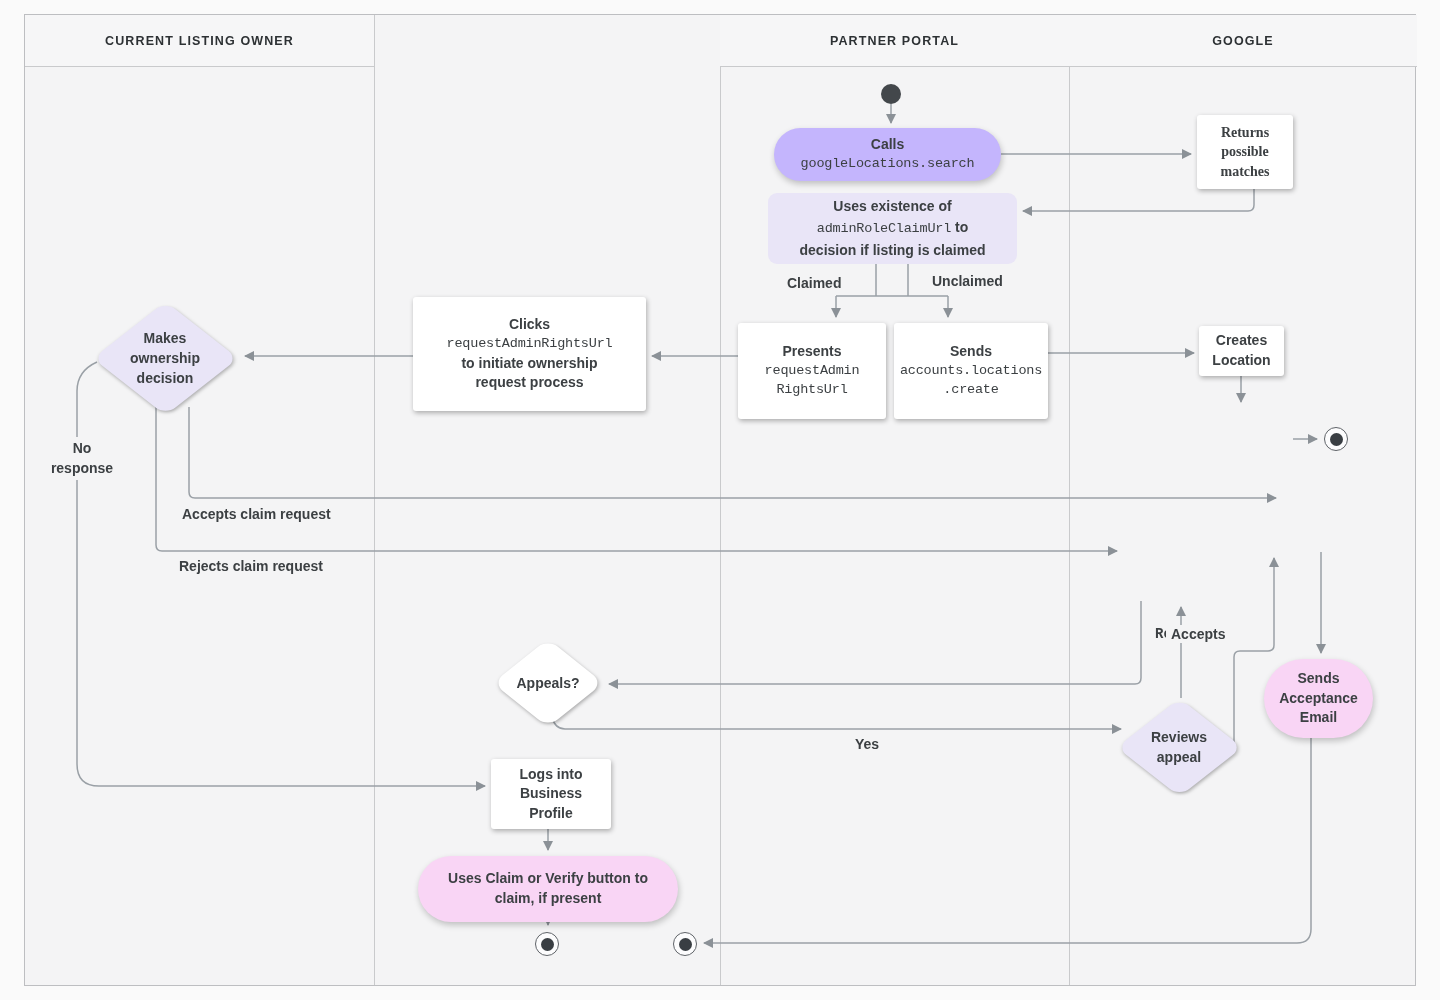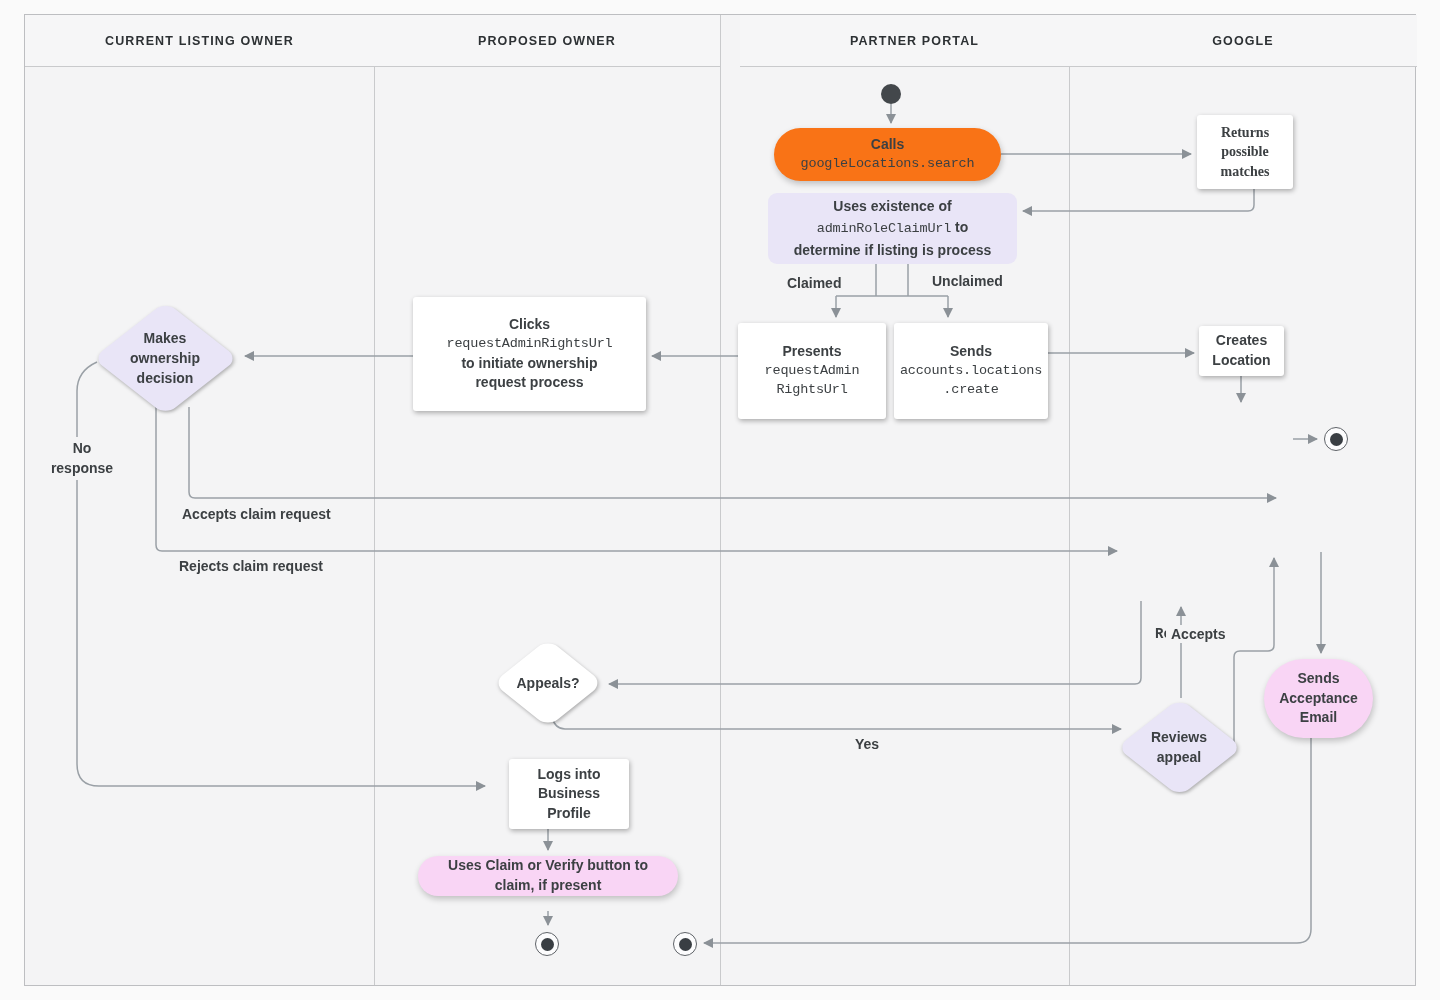--- a/index.html
+++ b/index.html
@@ -52,24 +52,21 @@
 <div class="frame">
 
   <div class="lane-col" style="left:0;width:349px;"></div>
   <div class="lane-col" style="left:349px;width:346px;"></div>
   <div class="lane-col" style="left:695px;width:349px;"></div>
   <div class="lane-col last" style="left:1044px;width:348px;"></div>
 
   <div class="lane-header" style="left:0;width:349px;">
       <span>CURRENT LISTING OWNER</span>
     </div>
-  <div class="lane-header" style="left:349px;width:346px;">
-      <span>PROPOSED OWNER</span>
-    </div>
-  <div class="lane-header" style="left:715px;width:349px;">
+  <div class="lane-header" style="left:695px;width:349px;">
       <span>PARTNER PORTAL</span>
     </div>
   <div class="lane-header" style="left:1044px;width:348px;">
       <span>GOOGLE</span>
     </div>
 
   <svg class="edges" width="1392" height="972">
     <defs>
       <marker id="arr" markerWidth="11" markerHeight="10" refX="9" refY="5" orient="auto" markerUnits="userSpaceOnUse">
         <path d="M0,0 L10,5 L0,10 z" fill="#8b9197"></path>
@@ -101,33 +98,33 @@
       <path d="M523,814 L523,835" marker-end="url(#arr)"></path>
       <path d="M523,896 L523,910" marker-end="url(#arr)"></path>
     </g>
   </svg>
 
   <div class="startnode" style="left:856px;top:69px;"></div>
   <div class="endnode" style="left:1299px;top:412px;"></div>
   <div class="endnode" style="left:648px;top:917px;"></div>
   <div class="endnode" style="left:510px;top:917px;"></div>
 
-  <div class="node pill z4" style="left: 749px; top: 113px; width: 227px; height: 53px; background: #f97316;">
+  <div class="node pill z4" style="left: 749px; top: 113px; width: 227px; height: 53px; background: #c4b5fd;">
     <span>Calls</span>
     <span class="code">googleLocations.search</span>
   </div>
 
   <div class="node note z4" style="left:1172px;top:100px;width:96px;height:74px;font-family:Liberation Serif, serif;">
     <span>Returns possible matches</span>
   </div>
 
   <div class="node chip z4" style="left: 743px; top: 178px; width: 249px; height: 71px; background: rgb(233, 229, 247);">
     <div><span>Uses existence of</span></div>
     <div><span class="code">adminRoleClaimUrl</span><span> to</span></div>
-    <div><span>determine if listing is process</span></div>
+    <div><span>decision if listing is claimed</span></div>
   </div>
 
   <div class="node note z4" style="left:713px;top:308px;width:148px;height:96px;">
     <span>Presents</span>
     <span class="code">requestAdmin
 RightsUrl</span>
   </div>
 
   <div class="node note z4" style="left:869px;top:308px;width:154px;height:96px;">
     <span>Sends</span>
@@ -145,25 +142,25 @@
     <span>Creates Location</span>
   </div>
 
 
 
 
   <div class="node pill z4" style="left: 1239px; top: 644px; width: 109px; height: 79px; border-radius: 46px; background: rgb(249, 213, 245);">
     <span>Sends Acceptance Email</span>
   </div>
 
-  <div class="node note z4" style="left:484px;top:744px;width:120px;height:70px;align-items:center;">
+  <div class="node note z4" style="left:466px;top:744px;width:120px;height:70px;align-items:center;">
     <span>Logs into Business Profile</span>
   </div>
 
-  <div class="node pill z4" style="left: 393px; top: 841px; width: 260px; height: 40px; background: rgb(249, 213, 245);">
+  <div class="node pill z4" style="left: 393px; top: 841px; width: 260px; height: 66px; background: rgb(249, 213, 245);">
     <span>Uses Claim or Verify button to claim, if present</span>
   </div>
 
   <div class="dwrap" style="left:67px;top:270px;width:146px;height:146px;transform:scaleY(0.78);">
     <div class="dshape">
         <div style="width: 103px; height: 103px; background: rgb(233, 229, 247);"></div>
       </div>
   </div>
   <div class="dtext" style="left:90px;top:300px;width:100px;height:86px;">Makes ownership decision</div>
 

